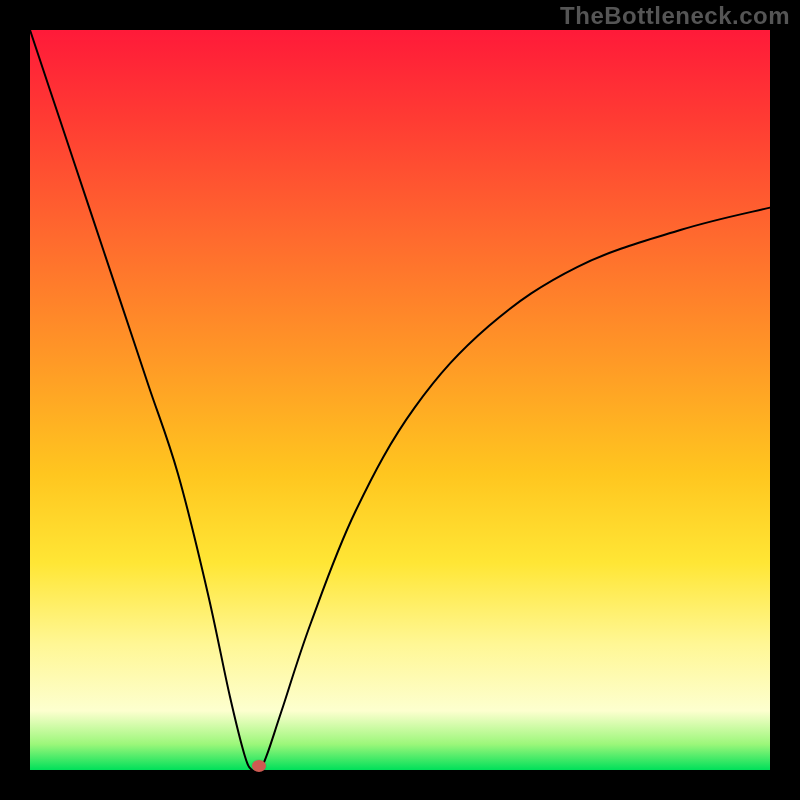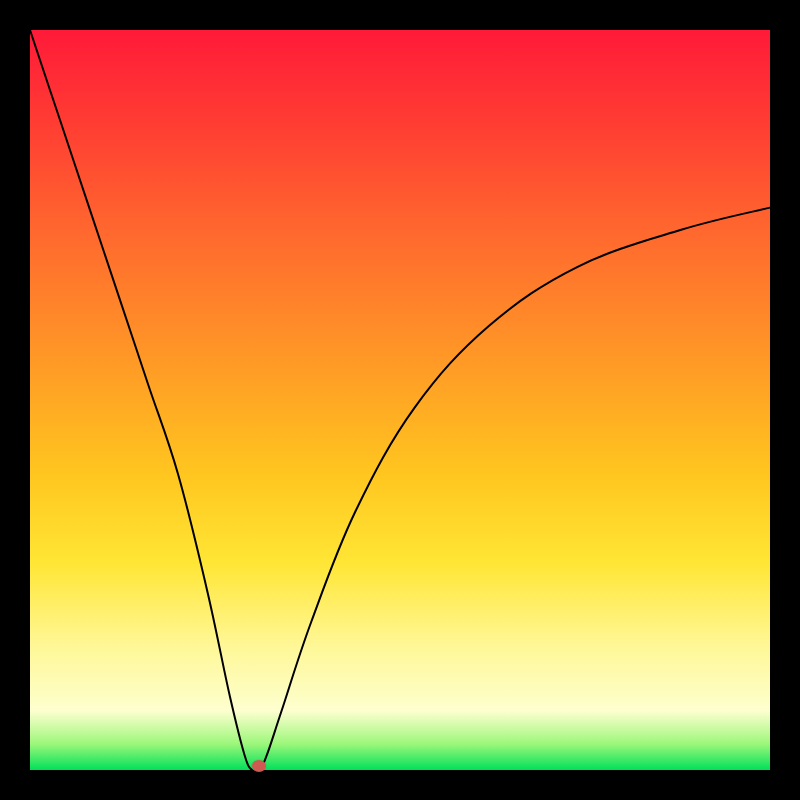--- a/index.html
+++ b/index.html
@@ -65,20 +65,21 @@
     background: #cf5a52;
     box-shadow: 0 0 0 1px rgba(0,0,0,0.05);
     transform: translate(-50%, -50%);
   }
 </style>
 </head>
 <body>
 
 <div class="frame">
 
+  <div class="watermark">TheBottleneck.com</div>
 
   <div class="plot-area">
 
     <svg class="curve" viewBox="0 0 740 740" preserveAspectRatio="none">
       <path id="curve-path" fill="none" stroke="#000000" stroke-width="2" stroke-linejoin="round" stroke-linecap="round" d="M 0.0 0.0 C 5.3 16.0, 18.9 56.8, 29.6 88.8 C 40.3 120.8, 48.5 145.6, 59.2 177.6 C 69.9 209.6, 78.1 234.4, 88.8 266.4 C 99.5 298.4, 107.7 323.2, 118.4 355.2 C 129.1 387.2, 137.3 406.7, 148.0 444.0 C 158.7 481.3, 168.3 522.4, 177.6 562.4 C 186.9 602.4, 193.1 636.7, 199.8 666.0 C 206.5 695.3, 210.6 711.9, 214.6 725.2 C 218.6 738.5, 219.3 737.3, 222.0 740.0 C 224.7 742.7, 226.7 742.7, 229.4 740.0 C 232.1 737.3, 232.8 735.9, 236.8 725.2 C 240.8 714.5, 243.6 704.8, 251.6 680.8 C 259.6 656.8, 267.9 628.0, 281.2 592.0 C 294.5 556.0, 307.0 519.6, 325.6 481.0 C 344.2 442.4, 360.8 410.7, 384.8 377.4 C 408.8 344.1, 429.5 321.3, 458.8 296.0 C 488.1 270.7, 513.0 254.1, 547.6 236.8 C 582.2 219.5, 616.6 210.5, 651.2 199.8 C 685.8 189.1, 724.0 181.6, 740.0 177.6"></path>
     </svg>
 
     <div id="opt-marker" class="marker" style="left: 229.4px; top: 736.3px; background: rgb(207, 90, 82);"></div>
   </div>
 

